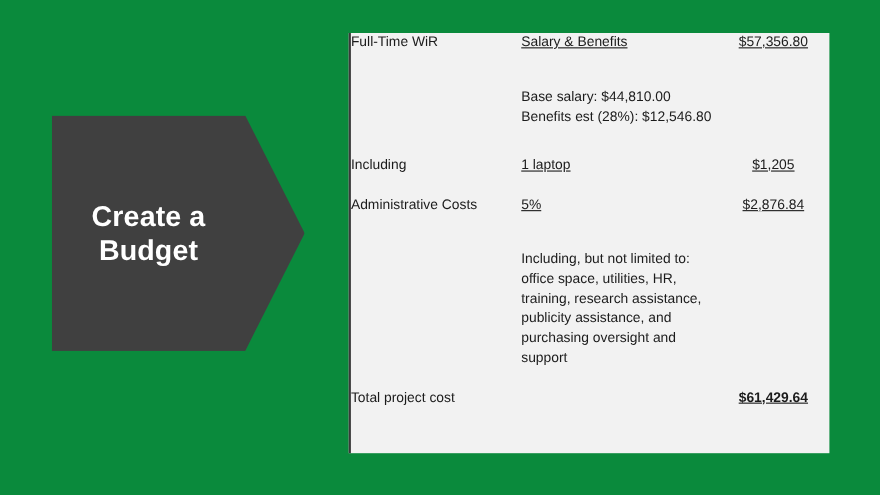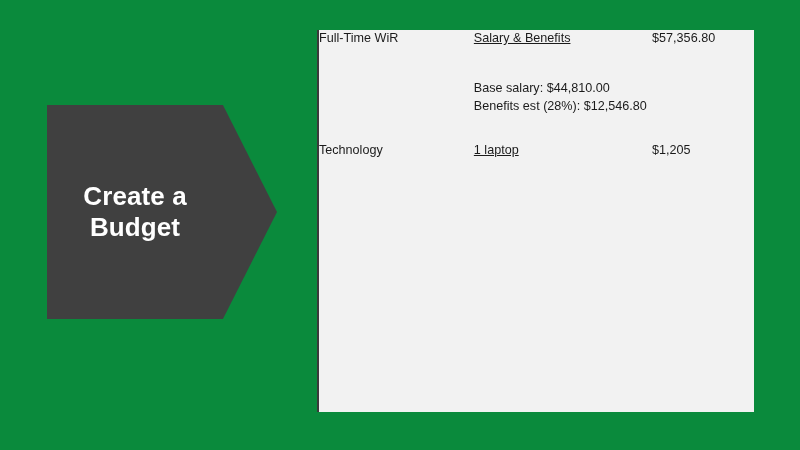--- a/index.html
+++ b/index.html
@@ -74,22 +74,23 @@
     width: 152px;
     padding: 6px 6px 6px 8px;
     margin-left: 48px;
   }
   .cell-detail {
     width: 175px;
     padding: 6px 4px 6px 0;
   }
   .cell-amount {
     width: 100px;
-    text-align: left;
+    text-align: center;
     padding: 6px 9px 6px 0;
+    text-decoration: underline;
   }
   .detail-main {
     display: block;
     text-decoration: underline;
   }
   .detail-sub {
     display: block;
     margin-top: 32px;
   }
   .row-gap td {
@@ -132,38 +133,51 @@
           <td class="cell-amount">$57,356.80</td>
         </tr>
 
         <tr class="row-gap-lg">
           <td></td>
           <td></td>
           <td></td>
         </tr>
 
         <tr>
-          <td class="cell-label">Technology</td>
+          <td class="cell-label">Including</td>
           <td class="cell-detail">
             <span class="detail-main">1 laptop</span>
           </td>
           <td class="cell-amount">$1,205</td>
         </tr>
 
         <tr class="row-gap">
           <td></td>
           <td></td>
           <td></td>
         </tr>
 
+        <tr>
+          <td class="cell-label">Administrative Costs</td>
+          <td class="cell-detail">
+            <span class="detail-main">5%</span>
+            <span class="detail-sub">Including, but not limited to: office space, utilities, HR, training, research assistance, publicity assistance, and purchasing oversight and support</span>
+          </td>
+          <td class="cell-amount">$2,876.84</td>
+        </tr>
 
         <tr class="row-gap">
           <td></td>
           <td></td>
           <td></td>
         </tr>
 
+        <tr>
+          <td class="cell-label">Total project cost</td>
+          <td class="cell-detail"></td>
+          <td class="cell-amount total-amount">$61,429.64</td>
+        </tr>
 
       </tbody>
     </table>
   </div>
 
 </div>
 
 </body></html>

